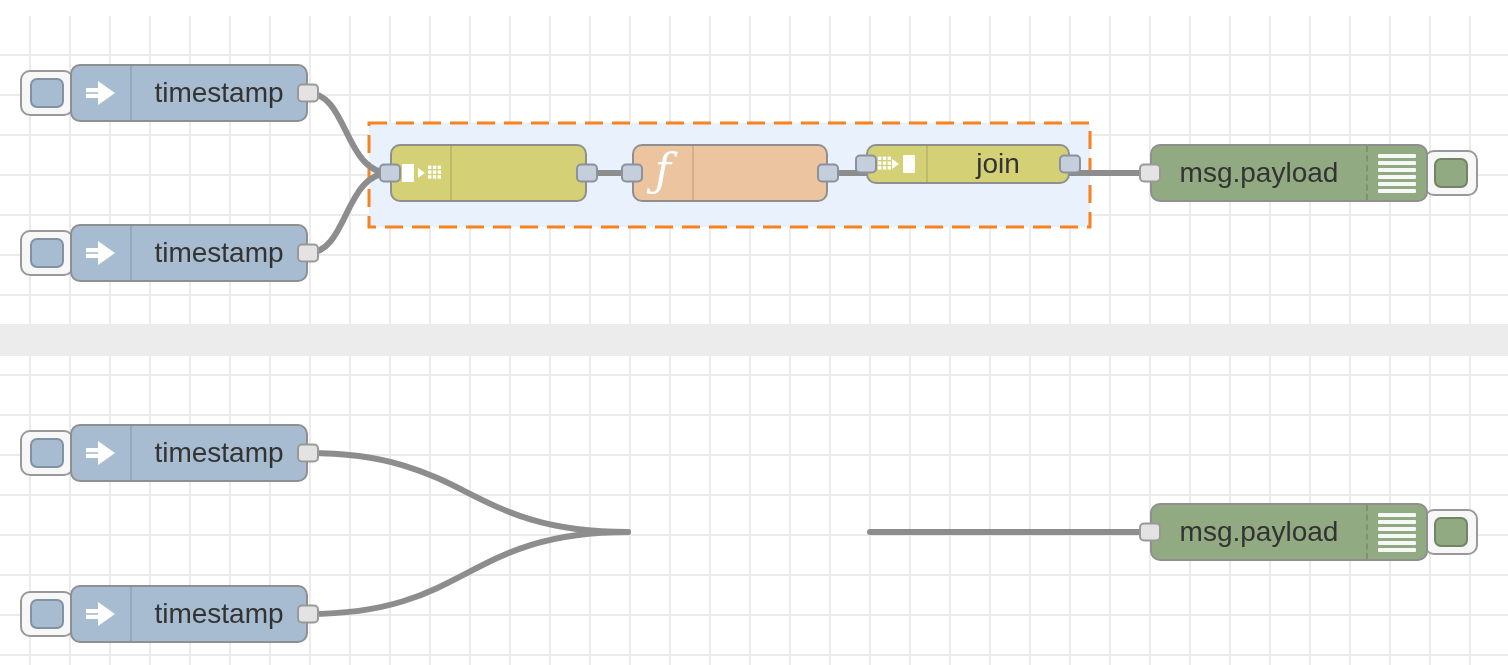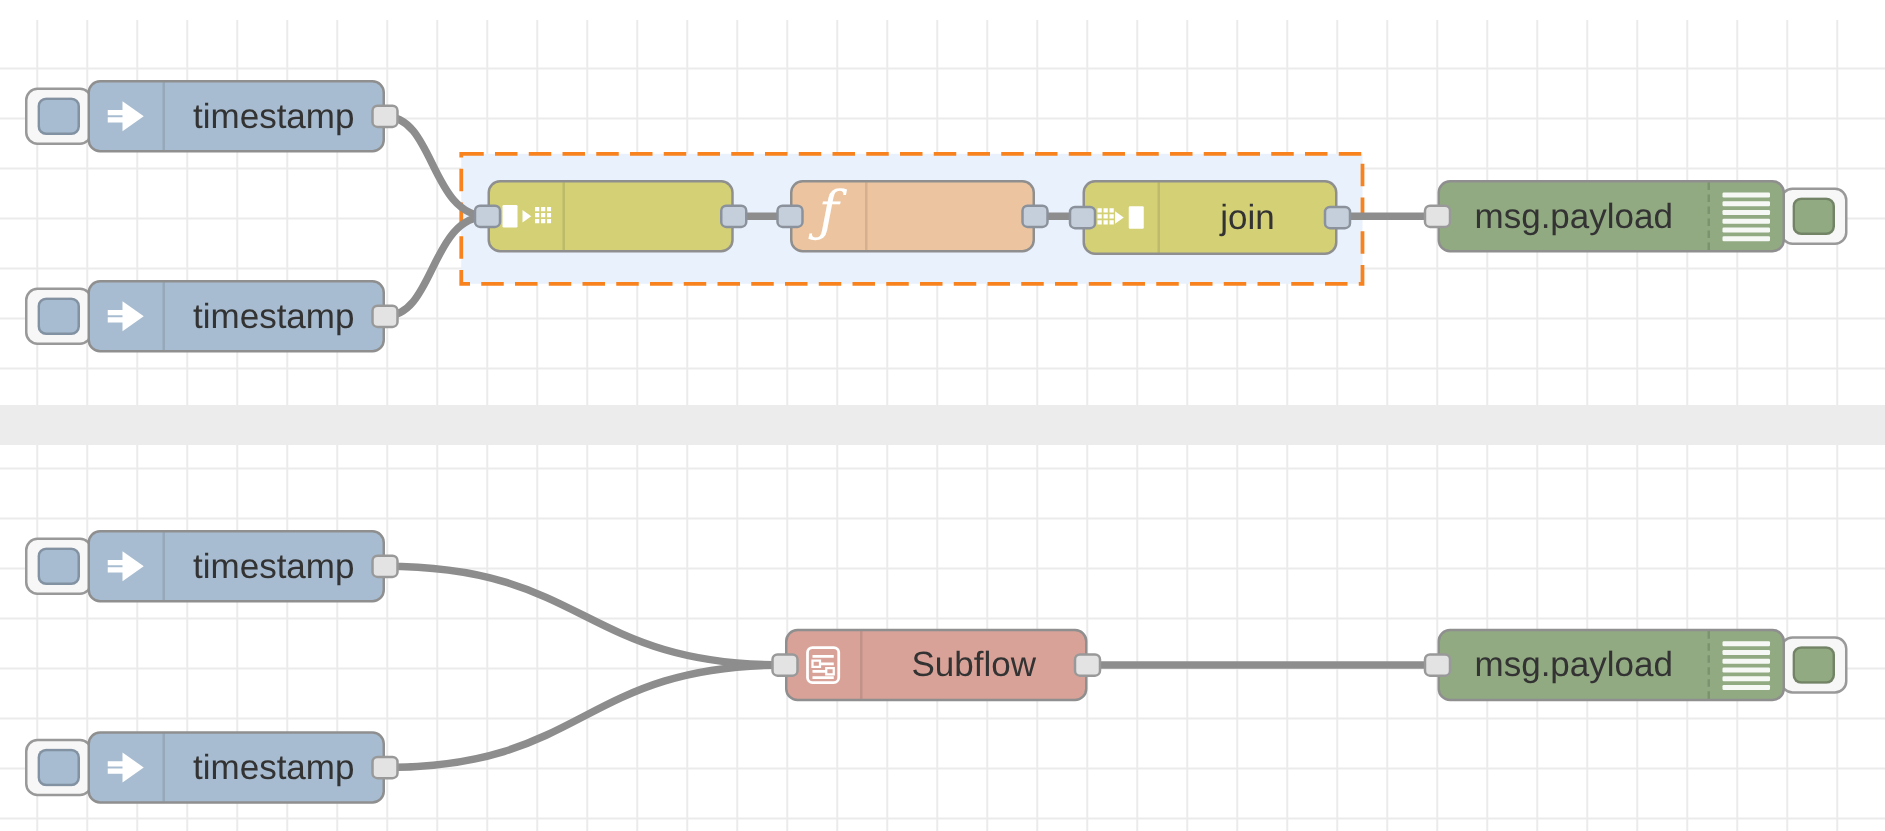--- a/index.html
+++ b/index.html
@@ -131,21 +131,21 @@
       <div class="node selected" style="left: 632px; top: 128px; width: 196px; height: 58px;">
         <div class="node-body" style="background: rgb(236, 197, 160);">
           <div class="icon-section side-left">
             <span class="fn-icon">ƒ</span>
           </div>
           <div class="label"></div>
         </div>
         <div class="port port-in"></div>
         <div class="port port-out"></div>
       </div>
-      <div class="node selected" style="left: 866px; top: 128px; width: 204px; height: 60px;">
+      <div class="node selected" style="left: 866px; top: 128px; width: 204px; height: 40px;">
         <div class="node-body" style="background: rgb(211, 208, 117);">
           <div class="icon-section side-left">
             <svg width="40" height="30" viewBox="0 0 40 30" fill="#fff">
               <rect x="1" y="7.6" width="3.4" height="3.4"></rect>
               <rect x="1" y="12.4" width="3.4" height="3.4"></rect>
               <rect x="1" y="17.2" width="3.4" height="3.4"></rect>
               <rect x="5.8" y="7.6" width="3.4" height="3.4"></rect>
               <rect x="5.8" y="12.4" width="3.4" height="3.4"></rect>
               <rect x="5.8" y="17.2" width="3.4" height="3.4"></rect>
               <rect x="10.6" y="7.6" width="3.4" height="3.4"></rect>
@@ -204,38 +204,20 @@
             <svg width="30" height="28" viewBox="0 0 30 28" fill="#fff">
               <polygon points="12,2 29,14 12,26"></polygon>
               <rect x="0" y="9" width="13" height="4.2"></rect>
               <rect x="0" y="14.8" width="13" height="4.2"></rect>
             </svg>
           </div>
           <div class="label">timestamp</div>
         </div>
         <div class="port port-out"></div>
       </div>
-      <div class="node" style="left: 628px; top: 487px; width: 242px; height: 58px;">
-        <div class="node-body" style="background: rgb(217, 162, 152);">
-          <div class="icon-section side-left">
-            <svg width="30" height="32" viewBox="0 0 30 32" fill="none" stroke="#fff" stroke-width="2.2">
-              <rect x="2" y="2" width="25" height="28" rx="4"></rect>
-              <line x1="6" y1="9" x2="23" y2="9"></line>
-              <rect x="6" y="12.5" width="6" height="5" stroke-width="1.8"></rect>
-              <line x1="12" y1="15" x2="23" y2="15"></line>
-              <rect x="17" y="18.5" width="6" height="5" stroke-width="1.8"></rect>
-              <line x1="6" y1="21" x2="17" y2="21"></line>
-              <line x1="6" y1="26" x2="23" y2="26"></line>
-            </svg>
-          </div>
-          <div class="label">Subflow</div>
-        </div>
-        <div class="port port-in"></div>
-        <div class="port port-out"></div>
-      </div>
       <div class="node" style="left: 1150px; top: 487px; width: 278px; height: 58px;">
         <button class="btn btn-right">
           <span class="btn-inner" style="background: rgb(146, 170, 130);"></span>
         </button>
         <div class="node-body" style="background: rgb(146, 170, 130);">
           <div class="label">msg.payload</div>
           <div class="icon-section side-right">
             <span class="debug-bars">
               <span></span>
               <span></span>

